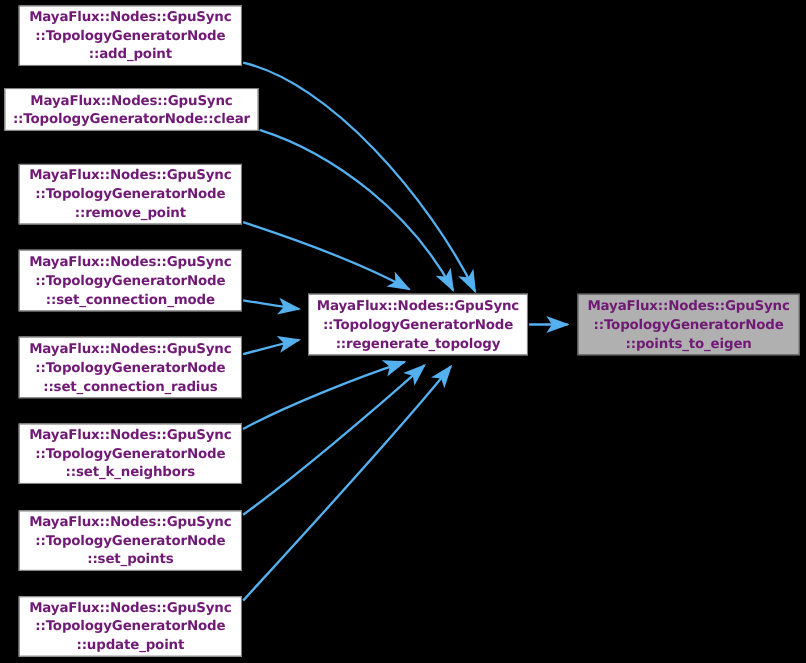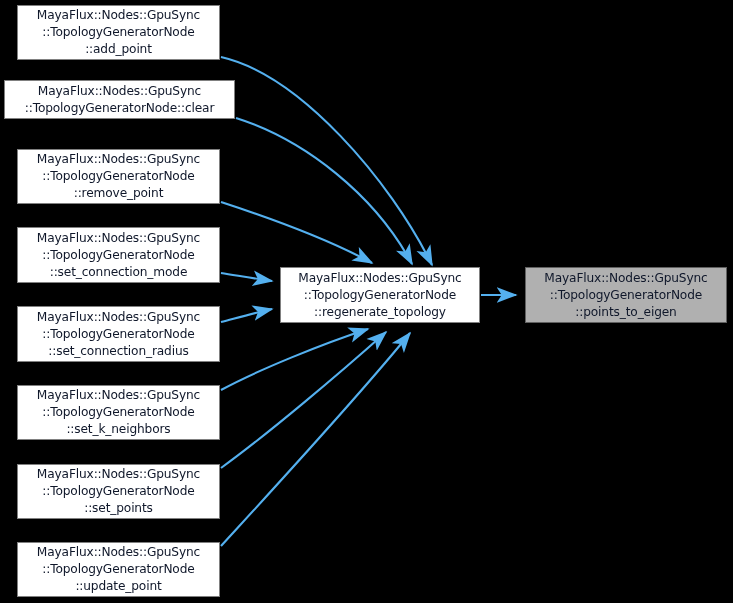--- a/index.html
+++ b/index.html
@@ -21,30 +21,31 @@
     top: 0;
     width: 733px;
     height: 603px;
     pointer-events: none;
   }
   .node {
     position: absolute;
     box-sizing: border-box;
     border: 1px solid #808080;
     background: #ffffff;
-    color: #0f172a;
+    color: #701a75;
     display: flex;
     align-items: center;
     justify-content: center;
     text-align: center;
     font-size: 12.2px;
     line-height: 17px;
     letter-spacing: -0.15px;
     white-space: pre-line;
     z-index: 3;
+    font-weight: bold;
   }
   .node.current {
     background: #b0b0b0;
     border: 1px solid #606060;
   }
 </style>
 </head>
 <body>
 
 <div id="canvas">

